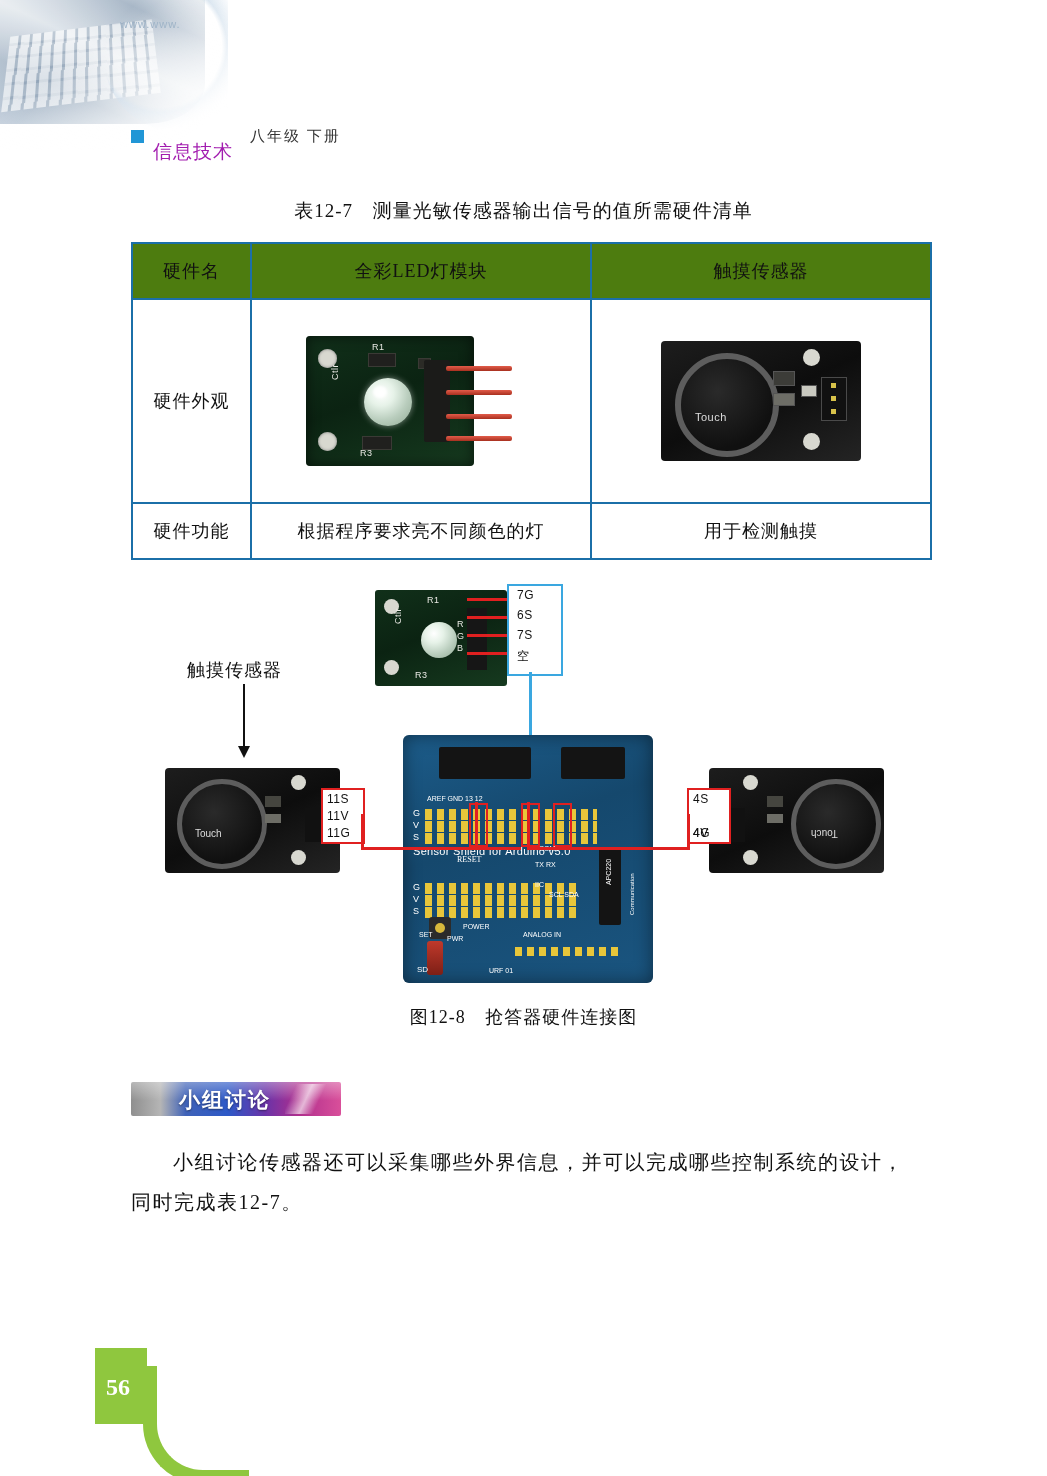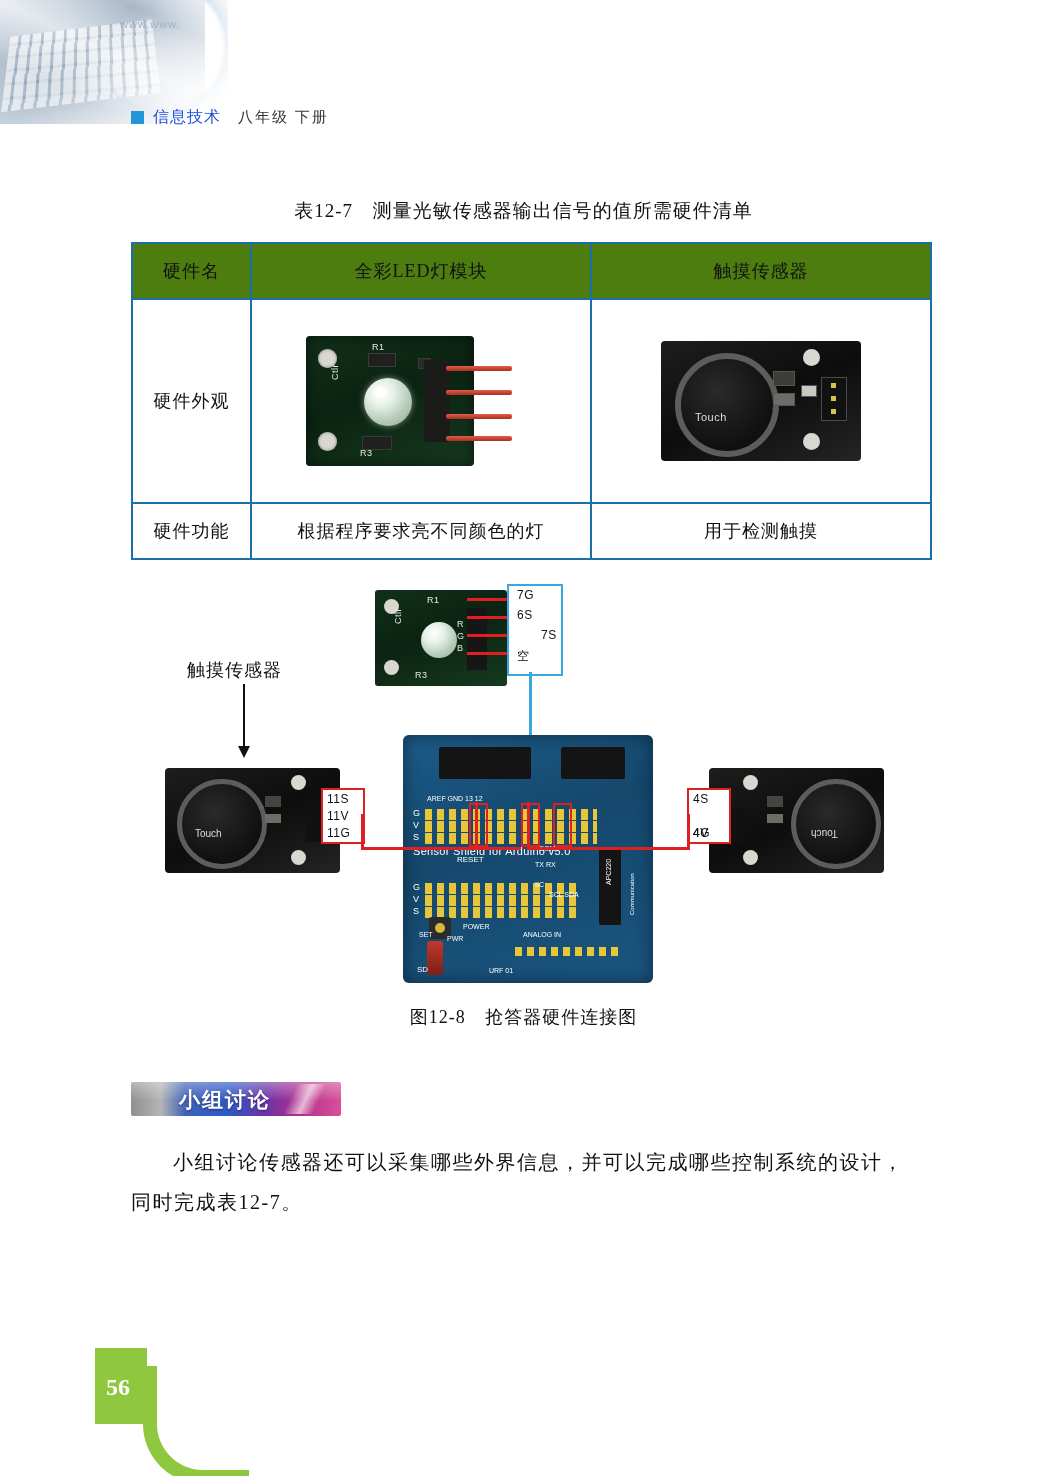--- a/index.html
+++ b/index.html
@@ -87,23 +87,24 @@
     white-space: nowrap;
   }
   .runhead .sq {
     width: 13px;
     height: 13px;
     background: #2196d6;
     display: inline-block;
   }
   .runhead .subject {
     font-family: "Liberation Sans", sans-serif;
-    font-size: 16px;
-    color: #1d4ed8;
+    font-size: 19px;
+    color: #a21caf;
     letter-spacing: 1px;
+    margin-top: 32px;
   }
   .runhead .grade {
     font-family: "Liberation Serif", serif;
     font-size: 15px;
     color: #333;
     letter-spacing: 2px;
     margin-left: 8px;
   }
 
   
@@ -386,21 +387,21 @@
     content: "";
     position: absolute;
     left: 6px; top: 6px;
     width: 10px; height: 10px;
     border-radius: 50%;
     background: #d8b93c;
   }
   .reset-lbl {
     position: absolute;
     left: 22px; top: 120px;
-    font-family: Liberation Sans, sans-serif;
+    font-family: Liberation Serif, serif;
     font-size: 8px;
     color: #fff;
     padding-left: 32px;
   }
   .sw-red {
     position: absolute;
     left: 24px; top: 206px;
     width: 16px; height: 34px;
     background: linear-gradient(to bottom, #c0392b, #7d1f16);
     border-radius: 3px;
@@ -704,21 +705,21 @@
   </div>
 
   <div class="wire-red" style="left:336px; top:18px; width:44px; height:3px;"></div>
   <div class="wire-red" style="left:336px; top:36px; width:44px; height:3px;"></div>
   <div class="wire-red" style="left:336px; top:54px; width:44px; height:3px;"></div>
   <div class="wire-red" style="left:336px; top:72px; width:44px; height:3px;"></div>
 
   <div class="conn-box cbox-top"></div>
   <div class="conn-text" style="left:386px; top:8px;">7G</div>
   <div class="conn-text" style="left:386px; top:28px;">6S</div>
-  <div class="conn-text" style="left:386px; top:48px;margin-left:24px;">7S</div>
+  <div class="conn-text" style="left:386px; top:48px;">7S</div>
   <div class="conn-text" style="left:386px; top:68px;">空</div>
 
   <div class="wire-blue" style="left:398px; top:92px; width:3px; height:34px;"></div>
   <div class="wire-blue" style="left:398px; top:124px; width:3px; height:3px;"></div>
   <div class="wire-blue" style="left:398px; top:124px; width:3px; height:34px;"></div>
 
   <div class="shield">
     <div class="hdr-black hb1"></div>
     <div class="hdr-black hb2"></div>
     <div class="hdr-black hb3"></div>

